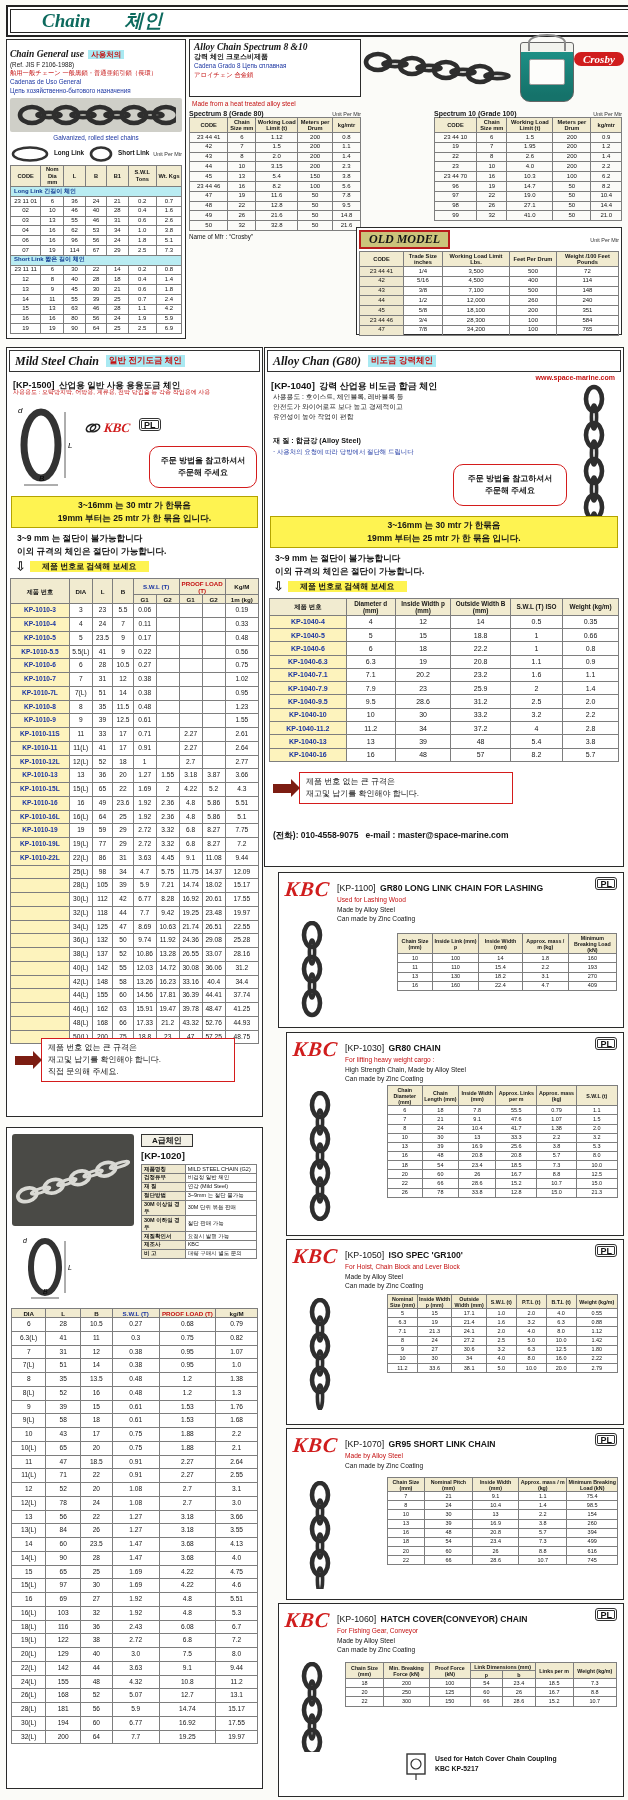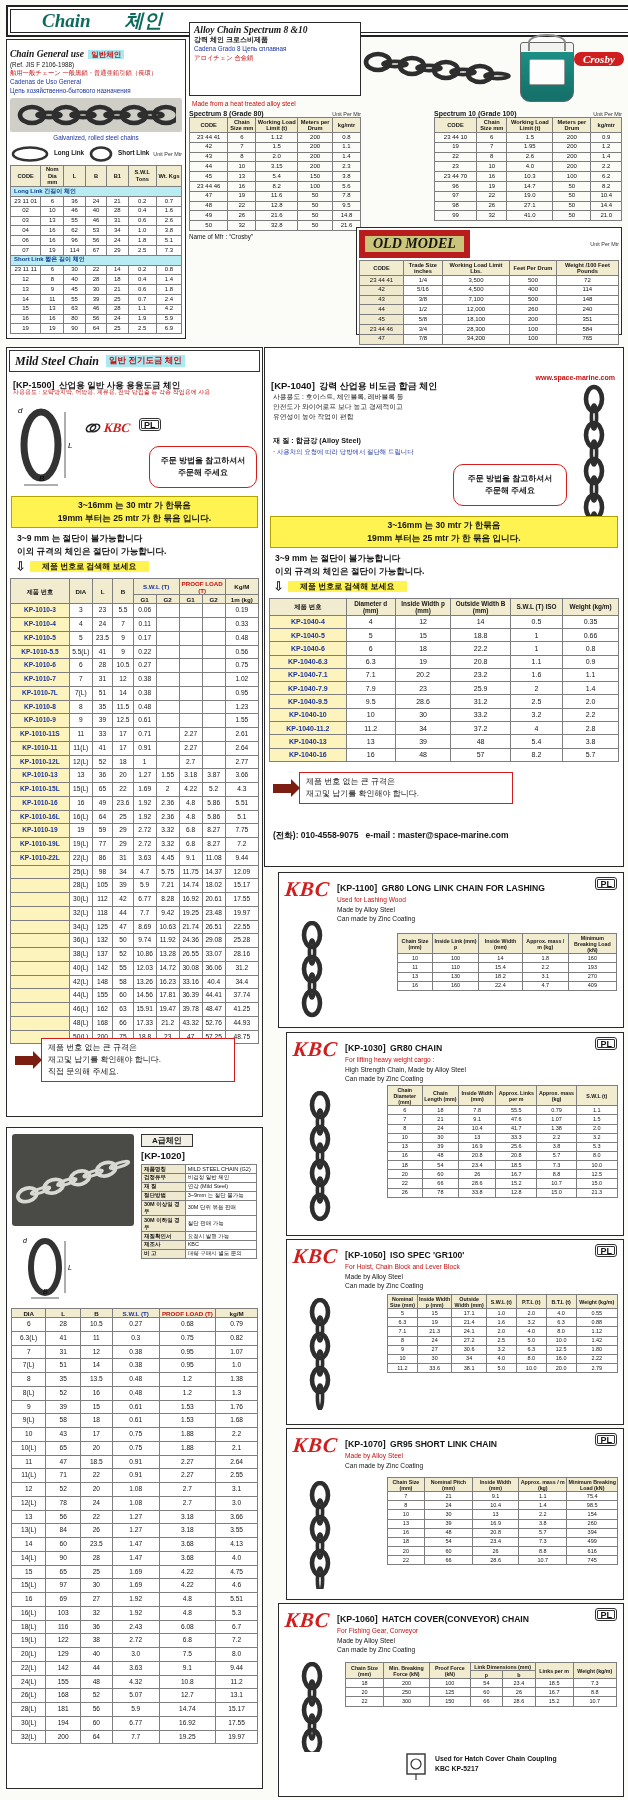--- a/index.html
+++ b/index.html
@@ -57,21 +57,21 @@
   .photo{background:#4a4a46;border-radius:3px;display:flex;align-items:center;justify-content:center;overflow:hidden}
   .photoA{background:#cfcfc8;border-radius:2px;display:flex;align-items:center;justify-content:center;overflow:hidden}
   .bucket{width:52px;height:58px;background:linear-gradient(180deg,#f2f3ee 16%,#1d8f85 16%,#15726a 90%);border:1px solid #666;border-radius:3px 3px 10px 10px;position:relative}
   .bucket:before{content:"";position:absolute;left:7px;right:7px;top:-9px;height:15px;border:2px solid #8a8a8a;border-bottom:none;border-radius:50% 50% 0 0}
   .bucket-label{position:absolute;left:8px;top:16px;right:8px;height:24px;background:#fdfdfb;border:1px solid #999;border-radius:2px}
 
   .sec-title-strip{border:1px solid #333;display:flex;align-items:center;gap:7px;padding-left:5px;background:#fff}
   .rsec{border:1.6px solid #2a2a2a;background:#fff}
   .rhead{display:flex;align-items:flex-start;gap:7px;padding:4px 6px 0 6px}
   .rtitle{font-weight:bold;font-size:8.6px}
-  .kp{font-weight:bold;font-size:8.8px}
+  .kp{font-weight:normal;font-size:8.8px}
   .rl{font-size:6.6px;line-height:1.45}
   .unitlbl{font-size:5.4px;color:#333}
   .tbl-label{font-weight:bold;font-size:7px}
 </style>
 </head>
 <body>
 
 <div id="page">
 
   <svg width="0" height="0" style="position:absolute">
@@ -98,21 +98,21 @@
   </svg>
 
   <div class="hdr abs" style="left:6px;top:5px;width:614px;height:28px">
     <span>Chain</span>
     <span>체인</span>
   </div>
 
   <section class="box abs" style="left:6px;top:39px;width:180px;height:300px;padding:3px;box-sizing:border-box">
     <div style="line-height:1.1">
       <span class="serif it b" style="font-size:9.5px">Chain   General use</span>
-      <span class="hl-cyan red b" style="font-size:7.5px">일반체인</span>
+      <span class="hl-cyan red b" style="font-size:7.5px">사용처의</span>
     </div>
     <div class="tiny">(Ref. JIS F 2106-1988)</div>
     <div class="tiny red">舶用一般チェーン 一般黒鎖・普通亜鉛引鎖（長環）</div>
     <div class="tiny blue">Cadenas de Uso General</div>
     <div class="tiny blue">Цепь хозяйственно-бытового назначения</div>
     <div class="photoA" style="height:34px;margin:2px 0">
       <svg width="160" height="28" viewBox="0 0 160 28">
         <use href="#lho" x="16" y="14"></use>
           <use href="#lhs" x="33" y="14"></use>
           <use href="#lho" x="50" y="14"></use>
@@ -280,21 +280,21 @@
               <td>64</td>
               <td>25</td>
               <td>2.5</td>
               <td>6.9</td>
             </tr>
           </tbody>
         </table>
       </div>
   </section>
 
-  <section class="box abs" style="left:189px;top:22px;width:172px;height:74px;padding:2px 4px;box-sizing:border-box">
+  <section class="box abs" style="left:189px;top:39px;width:172px;height:58px;padding:2px 4px;box-sizing:border-box">
     <div class="serif it b" style="font-size:9.5px">Alloy Chain Spectrum 8 &amp;10</div>
     <div class="b" style="font-size:7px">강력 체인  크로스비제품</div>
     <div class="tiny blue">Cadena Grado 8  Цепь сплавная</div>
     <div class="tiny red">アロイチェン  合金鎖</div>
   </section>
   <div class="abs red" style="left:192px;top:100px;width:180px;font-size:6.5px">Made from a heat treated alloy steel</div>
 
   <div class="abs" style="left:189px;top:110px;width:172px">
     <div style="display:flex;justify-content:space-between;align-items:flex-end">
       <span class="tbl-label">Spectrum 8 (Grade 80)</span>
@@ -497,21 +497,21 @@
               <td>50</td>
               <td>21.0</td>
             </tr>
           </tbody>
         </table>
       </div>
   </div>
 
   <section class="box abs" style="left:356px;top:227px;width:266px;height:108px;padding:2px;box-sizing:border-box">
     <div style="display:flex;justify-content:space-between;align-items:center">
-      <span class="b it serif" style="background:#cbc47b;font-size:14px;padding:0 8px;border:6px solid #b91c1c">OLD MODEL</span>
+      <span class="b it serif" style="background:#cbc47b;font-size:12px;padding:0 8px;border:2px solid #b91c1c">OLD MODEL</span>
       <span class="unitlbl">Unit Per Mtr</span>
     </div>
     <div class="dt fs6 tbl-old" style="margin-top:2px">
         <table style="table-layout: fixed;">
           <colgroup>
             <col style="width: 17%;">
             <col style="width: 15%;">
             <col style="width: 26%;">
             <col style="width: 18%;">
             <col style="width: 24%;">
@@ -1005,20 +1005,24 @@
       </div>
     <div class="stockrow abs" style="left:8px;top:690px;width:220px">
       <span class="blockarrow"></span>
       <div class="stockbox" style="width:180px">제품 번호 없는 큰 규격은
 재고및 납기를 확인해야 합니다.
 직접 문의해 주세요.</div>
     </div>
   </section>
 
   <section class="box abs" style="left:264px;top:347px;width:358px;height:518px">
+    <div class="sec-title-strip abs" style="left:2px;top:2px;right:2px;height:20px">
+      <span class="serif it b" style="font-size:12px">Alloy Chan (G80)</span>
+      <span class="hl-cyan red b" style="font-size:8.5px">비도금 강력체인</span>
+    </div>
     <span class="abs red b" style="right:8px;top:26px;font-size:7px">www.space-marine.com</span>
     <div class="abs" style="left:6px;top:27px">
       <span class="b" style="font-size:9.5px">[KP-1040]</span>
       <span class="b" style="font-size:9px">강력 산업용 비도금 합금 체인</span>
     </div>
     <div class="abs pre" style="left:8px;top:44px;width:250px;font-size:6.8px;line-height:1.5">사용용도 : 호이스트, 체인블록, 레바블록 등
 안전도가 와이어로프 보다 높고 경제적이고
 유연성이 높아 작업이 편함</div>
     <div class="abs b" style="left:8px;top:88px;font-size:7.2px">재  질 : 합금강 (Alloy Steel)</div>
     <div class="abs blue" style="left:8px;top:100px;font-size:6.4px">· 사용처의 요청에 따라 당방에서 절단해 드립니다</div>

